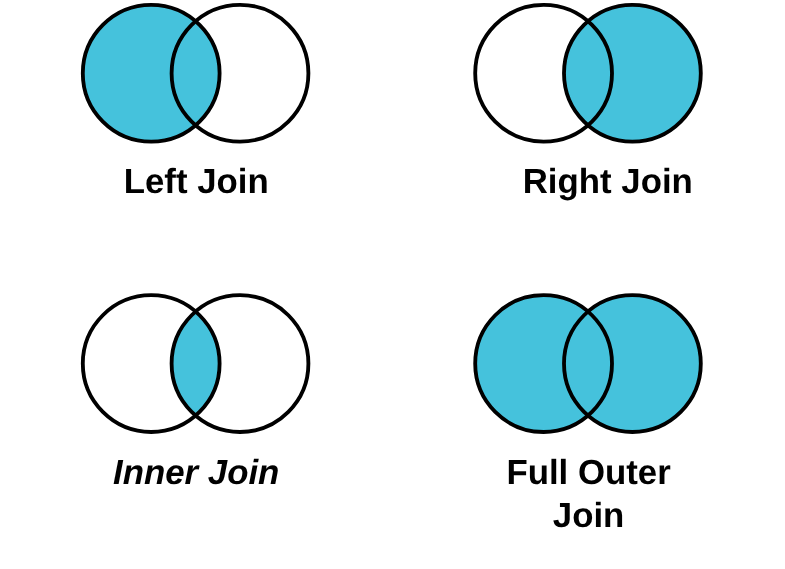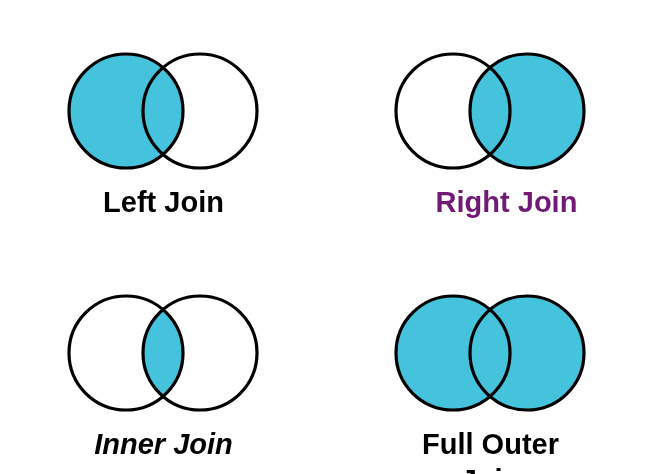--- a/index.html
+++ b/index.html
@@ -11,21 +11,20 @@
   .canvas {
     position: relative;
     width: 654px;
     height: 474px;
     background: #ffffff;
     overflow: hidden;
     box-sizing: border-box;
     display: grid;
     grid-template-columns: 327px 327px;
     grid-template-rows: 212px 262px;
-    padding-top: 50px;
     box-sizing: border-box;
   }
   .cell {
     display: flex;
     flex-direction: column;
     align-items: center;
     justify-content: flex-start;
   }
   .cell.row2 {
     padding-top: 30px;
@@ -86,21 +85,21 @@
           </clipPath>
       </defs>
       <circle class="base base-left" cx="60" cy="61" r="57" fill="#ffffff"></circle>
       <circle class="base base-right" cx="134" cy="61" r="57" fill="#ffffff"></circle>
       <circle class="overlay overlay-left" cx="60" cy="61" r="57" fill="#45C2DC" visibility="hidden"></circle>
       <circle class="overlay overlay-right" cx="134" cy="61" r="57" fill="#45C2DC" visibility="visible"></circle>
       <circle class="overlay overlay-lens" clip-path="url(#lens-clip-1)" cx="134" cy="61" r="57" fill="#45C2DC" visibility="hidden"></circle>
       <circle class="outline" cx="60" cy="61" r="57" stroke="#000000"></circle>
       <circle class="outline" cx="134" cy="61" r="57" stroke="#000000"></circle>
     </svg>
-    <figcaption class="join-label" style="color: #701a75; margin-left: 32px;">Right Join</figcaption>
+    <figcaption class="join-label" style="color: #000000; margin-left: 32px;">Right Join</figcaption>
   </figure>
 
   <figure class="cell row2" style="margin:0">
     <svg class="venn-svg" viewBox="0 0 196 122" aria-hidden="true">
       <defs>
         <clipPath id="lens-clip-2">
             <circle cx="60" cy="61" r="57"></circle>
           </clipPath>
       </defs>
       <circle class="base base-left" cx="60" cy="61" r="57" fill="#ffffff"></circle>

